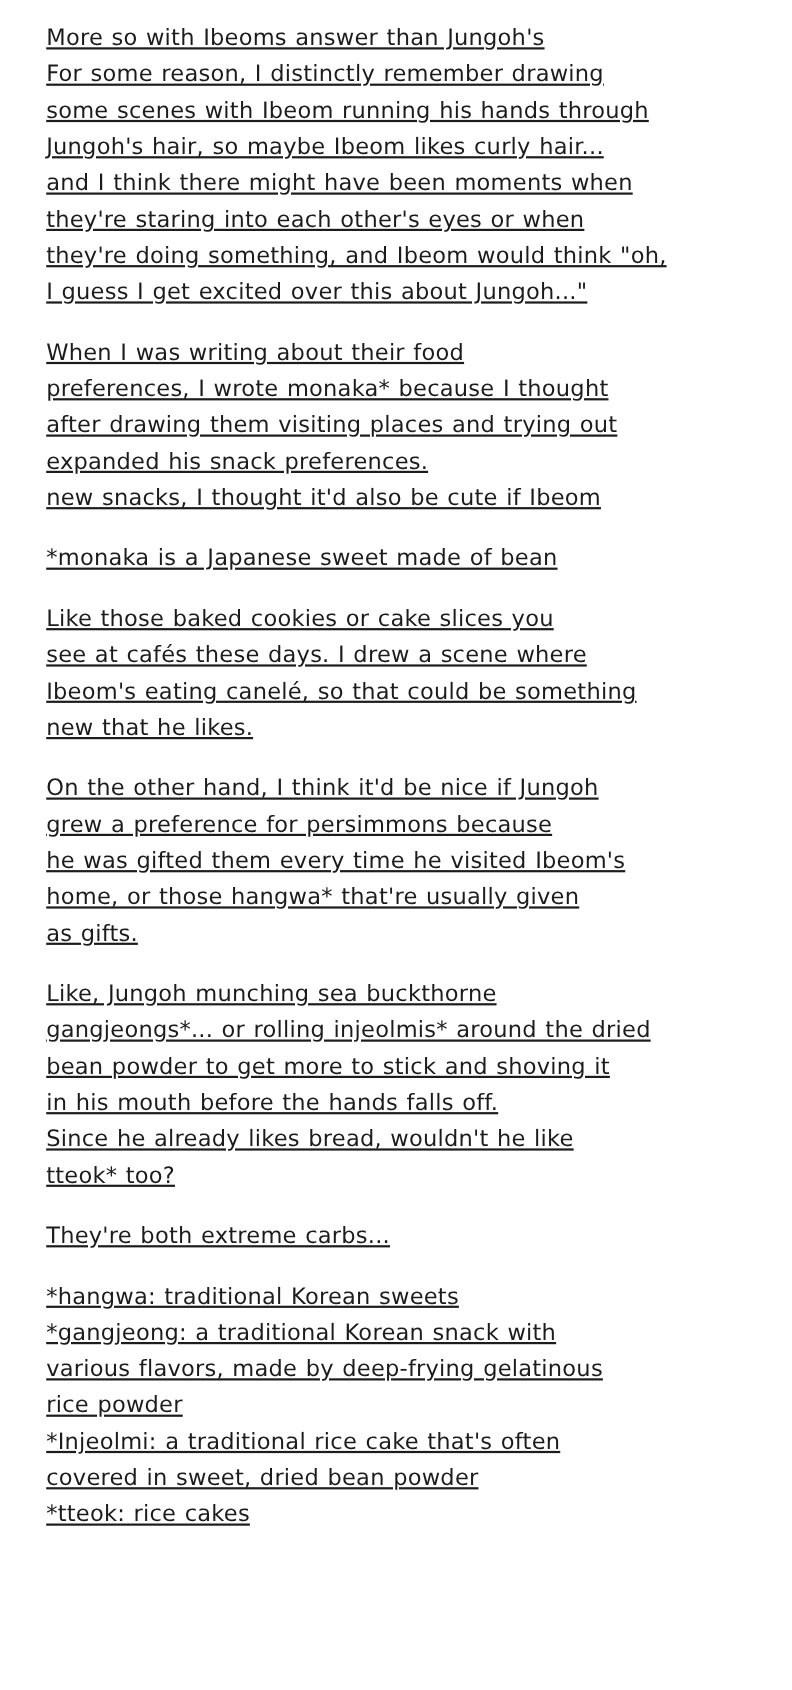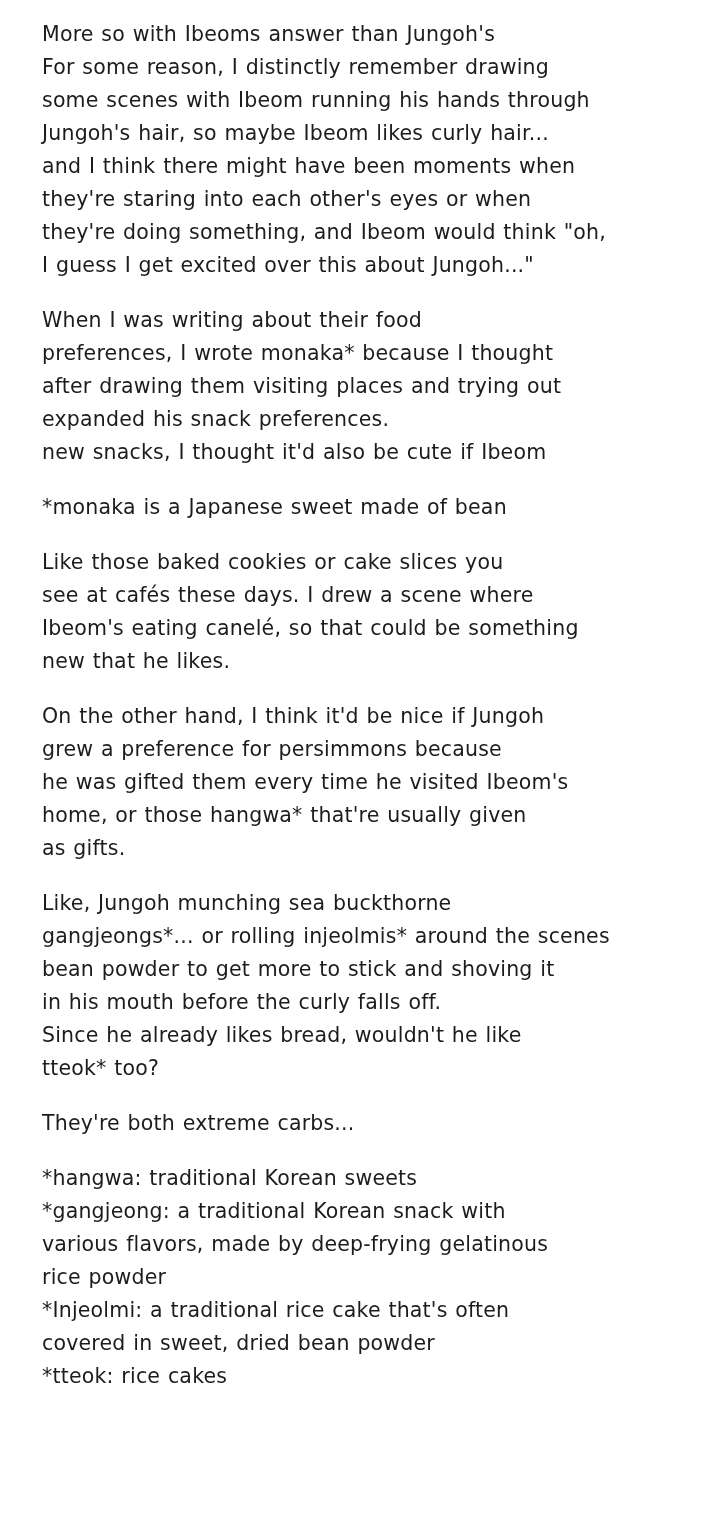--- a/index.html
+++ b/index.html
@@ -16,20 +16,21 @@
   }
   .page {
     width: 720px;
     height: 1536px;
     box-sizing: border-box;
     padding: 18px 40px 10px 42px;
     background: #ffffff;
   }
   .block {
     margin: 0 0 22px 0;
+    text-decoration: underline;
   }
   .block:last-child {
     margin-bottom: 16px;
   }
   .line {
     font-size: 20.5px;
     line-height: 33px;
     letter-spacing: 0.2px;
     white-space: pre-wrap;
     word-spacing: 1px;
@@ -76,23 +77,23 @@
   <div class="block">
     <div class="line">On the other hand, I think it'd be nice if Jungoh</div>
     <div class="line">grew a preference for persimmons because</div>
     <div class="line">he was gifted them every time he visited Ibeom's</div>
     <div class="line">home, or those hangwa* that're usually given</div>
     <div class="line">as gifts.</div>
   </div>
 
   <div class="block tight">
     <div class="line">Like, Jungoh munching sea buckthorne</div>
-    <div class="line">gangjeongs*... or rolling injeolmis* around the scenes</div>
+    <div class="line">gangjeongs*... or rolling injeolmis* around the dried</div>
     <div class="line">bean powder to get more to stick and shoving it</div>
-    <div class="line">in his mouth before the curly falls off.</div>
+    <div class="line">in his mouth before the hands falls off.</div>
     <div class="line">Since he already likes bread, wouldn't he like</div>
     <div class="line">tteok* too?</div>
   </div>
 
   <div class="block">
     <div class="line">They're both extreme carbs...</div>
   </div>
 
   <div class="block tight">
     <div class="line">*hangwa: traditional Korean sweets</div>

